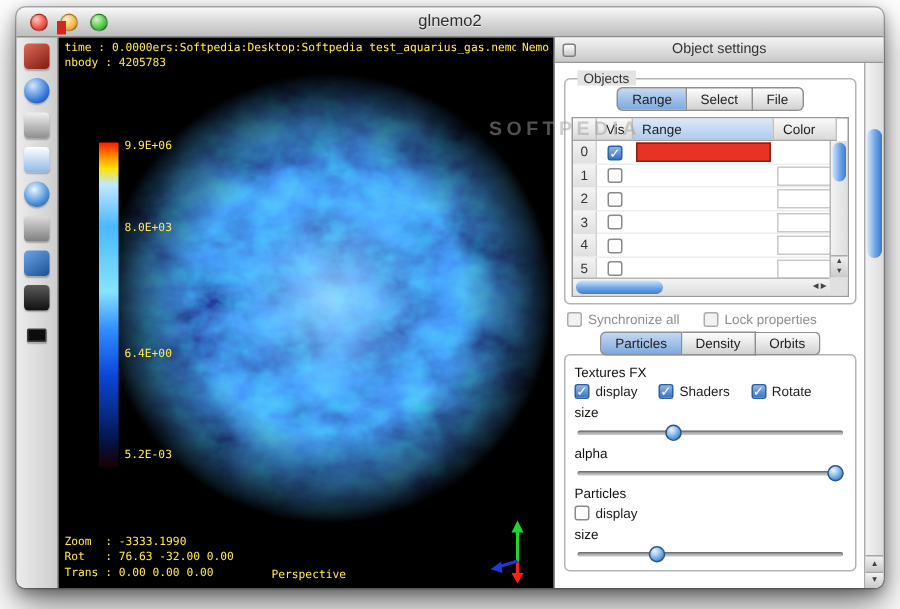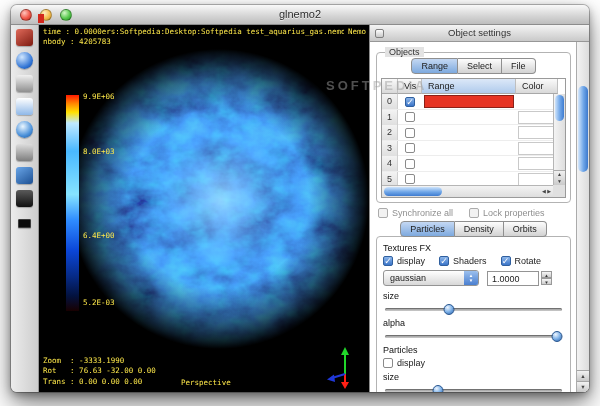--- a/index.html
+++ b/index.html
@@ -374,36 +374,20 @@
               <div class="checkitem">
                 <span class="cbox checked">✓</span>
                 <span>Shaders</span>
               </div>
               <div class="checkitem">
                 <span class="cbox checked">✓</span>
                 <span>Rotate</span>
               </div>
             </div>
 
-            <div class="comborow">
-              <div class="combo">
-                <span class="val">gaussian</span>
-                <span class="cap">
-                    <span>▲</span>
-                    <span>▼</span>
-                  </span>
-              </div>
-              <div class="spin">
-                <span class="spinfield">1.0000</span>
-                <span class="spinbtns">
-                    <span>▲</span>
-                    <span>▼</span>
-                  </span>
-              </div>
-            </div>
 
             <div class="paramlabel">size</div>
             <div class="slider">
               <div class="track"></div>
               <div class="thumb" style="left:36%;"></div>
             </div>
 
             <div class="paramlabel">alpha</div>
             <div class="slider">
               <div class="track"></div>

